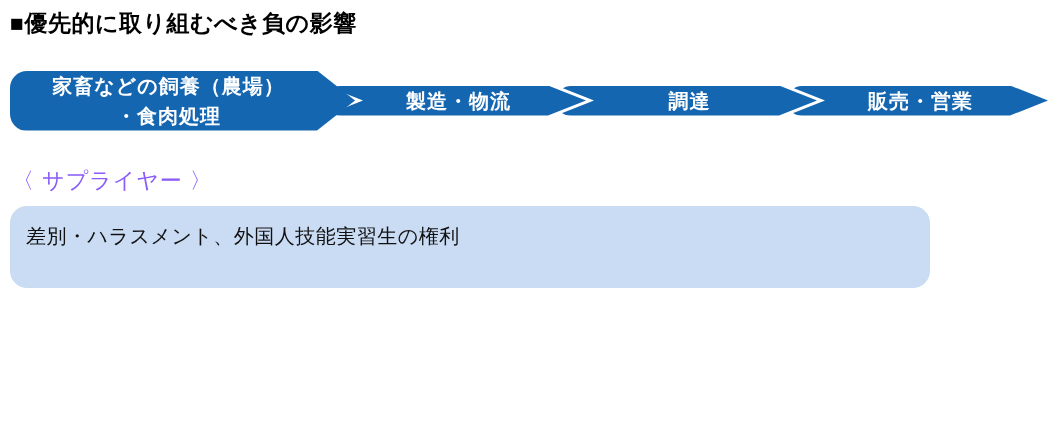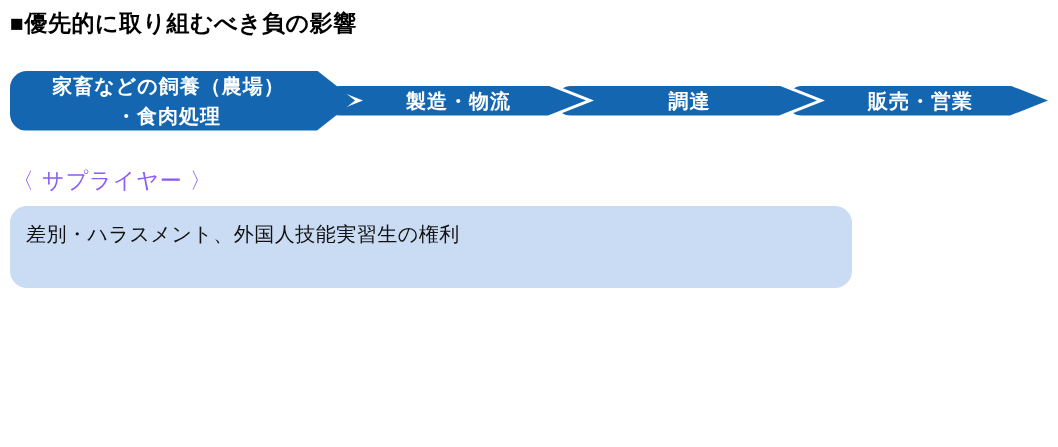--- a/index.html
+++ b/index.html
@@ -70,23 +70,22 @@
     white-space: pre-line;
     color: #111111;
   }
   .box-supplier {
     background: #bdd3eb;
     width: 755px;
     min-height: 110px;
   }
   .box-company {
     background: #cadcf3;
-    width: 842px;
+    width: 920px;
     min-height: 82px;
-    font-family: Liberation Mono, monospace;
   }
 </style>
 </head>
 <body>
 
 <div class="page">
 
   <h1 class="title">■優先的に取り組むべき負の影響</h1>
 
   <div class="flow">

